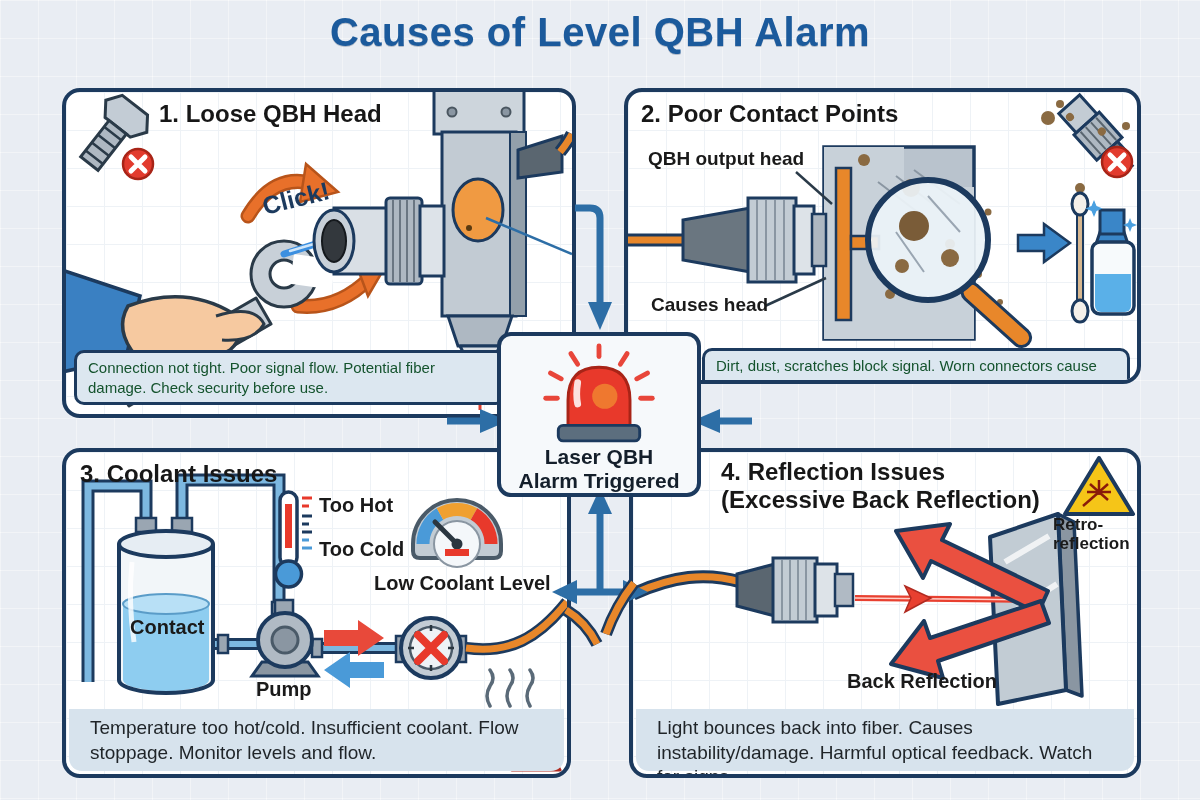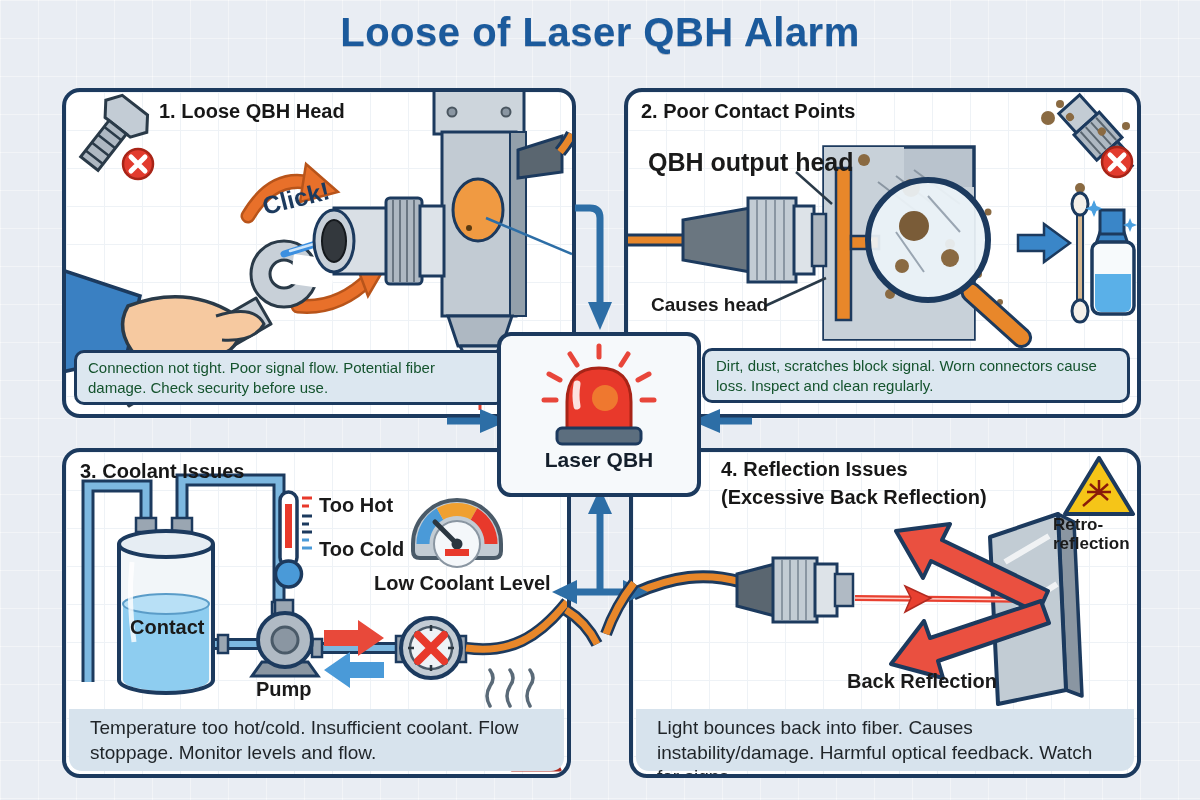--- a/index.html
+++ b/index.html
@@ -22,26 +22,26 @@
   .panel{
     position:absolute;background:#ffffff;
     background-image:
       linear-gradient(#eef2f6 1px, transparent 1px),
       linear-gradient(90deg,#eef2f6 1px, transparent 1px);
     background-size:38px 38px;
     border:4px solid #1c3a5e;border-radius:18px;box-sizing:border-box;
     overflow:hidden;
   }
   #p1{left:62px;top:88px;width:514px;height:330px;}
-  #p2{left:624px;top:88px;width:517px;height:330px;}
+  #p2{left:624px;top:88px;width:517px;height:296px;}
   #p3{left:62px;top:448px;width:509px;height:330px;}
   #p4{left:629px;top:448px;width:512px;height:330px;}
   .panel svg.art{position:absolute;left:0;top:0;pointer-events:none;}
   .p-head{
-    position:absolute;font-size:20px;font-weight:bold;color:#171717;
+    position:absolute;font-size:24px;font-weight:bold;color:#171717;
     white-space:nowrap;z-index:4;
   }
   .lbl{position:absolute;font-weight:bold;color:#1a1a1a;white-space:nowrap;z-index:4;}
   .cap-box{
     position:absolute;background:#dce7f0;border:3px solid #1c3a5e;border-radius:10px;
     font-size:15px;color:#14532d;padding:5px 11px;line-height:1.3;z-index:5;box-sizing:border-box;
   }
   .cap-band{
     position:absolute;left:3px;right:3px;bottom:3px;height:62px;background:#d7e3ed;
     border-radius:0 0 13px 13px;font-size:19px;color:#1f2428;
@@ -57,21 +57,21 @@
     z-index:20;display:flex;flex-direction:column;align-items:center;
   }
   .alarm-text{font-size:21px;font-weight:bold;color:#141f2b;line-height:1.15;text-align:left;}
   .overlay{position:absolute;left:0;top:0;z-index:10;pointer-events:none;}
 </style>
 </head>
 <body>
 
 <div class="canvas">
 
-  <div class="title">Loose of Laser QBH Alarm</div>
+  <div class="title">Causes of Level QBH Alarm</div>
 
   <div class="panel" id="p1">
     <div class="p-head" style="left:93px;top:8px;">1. Loose QBH Head</div>
     <div class="click-lbl">Click!</div>
     <svg class="art" width="506" height="322" viewBox="0 0 506 322">
 
       <g transform="translate(48,40) rotate(38)">
         <polygon points="-16,-34 16,-34 26,-20 16,-6 -16,-6 -26,-20" fill="#c3ccd5" stroke="#2a3a48" stroke-width="3"></polygon>
         <rect x="-11" y="-6" width="22" height="46" fill="#aeb8c2" stroke="#2a3a48" stroke-width="3"></rect>
         <path d="M-11,2 h22 M-11,12 h22 M-11,22 h22 M-11,32 h22" stroke="#2a3a48" stroke-width="2.5"></path>
@@ -128,21 +128,21 @@
         <rect x="320" y="106" width="36" height="86" rx="4" fill="#aeb8c2" stroke="#1c3a5e" stroke-width="3"></rect>
         <path d="M327,108 v82 M334,108 v82 M341,108 v82 M348,108 v82" stroke="#6a7682" stroke-width="2"></path>
         <rect x="354" y="114" width="24" height="70" fill="#dde3e9" stroke="#1c3a5e" stroke-width="3"></rect>
       </g>
     </svg>
     <div class="cap-box" style="left:8px;top:258px;width:432px;">Connection not tight. Poor signal flow. Potential fiber damage. Check security before use.</div>
   </div>
 
   <div class="panel" id="p2">
     <div class="p-head" style="left:13px;top:8px;">2. Poor Contact Points</div>
-    <div class="lbl" style="left:20px;top:56px;font-size:25px;">QBH output head</div>
+    <div class="lbl" style="left:20px;top:56px;font-size:19px;">QBH output head</div>
     <div class="lbl" style="left:23px;top:202px;font-size:19px;">Causes head</div>
     <svg class="art" width="509" height="322" viewBox="0 0 509 322">
 
       <g>
         <rect x="196" y="55" width="150" height="192" fill="#b9c3cd" stroke="#1c3a5e" stroke-width="3.5"></rect>
         <path d="M196,55 h80 v40 h70 v152 h-150 Z" fill="#c8d1d9"></path>
         <rect x="208" y="76" width="15" height="152" fill="#e8872a" stroke="#1c3a5e" stroke-width="2.5"></rect>
         <rect x="223" y="144" width="28" height="13" fill="#e8872a" stroke="#1c3a5e" stroke-width="2.5"></rect>
         <path d="M250,90 L300,128 M268,84 L318,122 M286,78 L332,112" stroke="#8a96a2" stroke-width="2"></path>
         <circle cx="236" cy="68" r="6" fill="#8a6a42"></circle>
@@ -395,15 +395,16 @@
         <line x1="125" y1="32" x2="114" y2="38"></line>
         <line x1="20" y1="58" x2="32" y2="58"></line>
         <line x1="130" y1="58" x2="118" y2="58"></line>
       </g>
       <path d="M43,88 V60 Q43,26 75,26 Q107,26 107,60 V88 Z" fill="#e8392b" stroke="#a82417" stroke-width="3"></path>
       <circle cx="81" cy="56" r="13" fill="#f08030" opacity="0.9"></circle>
       <path d="M53,42 Q51,54 53,64" stroke="rgba(255,255,255,.85)" stroke-width="7" stroke-linecap="round" fill="none"></path>
       <rect x="33" y="86" width="84" height="16" rx="5" fill="#5c6e7e" stroke="#1c3a5e" stroke-width="3"></rect>
     </svg>
     <div class="alarm-text">Laser QBH</div>
+    <div class="alarm-text">Alarm Triggered</div>
   </div>
 
 </div>
 
 </body></html>

